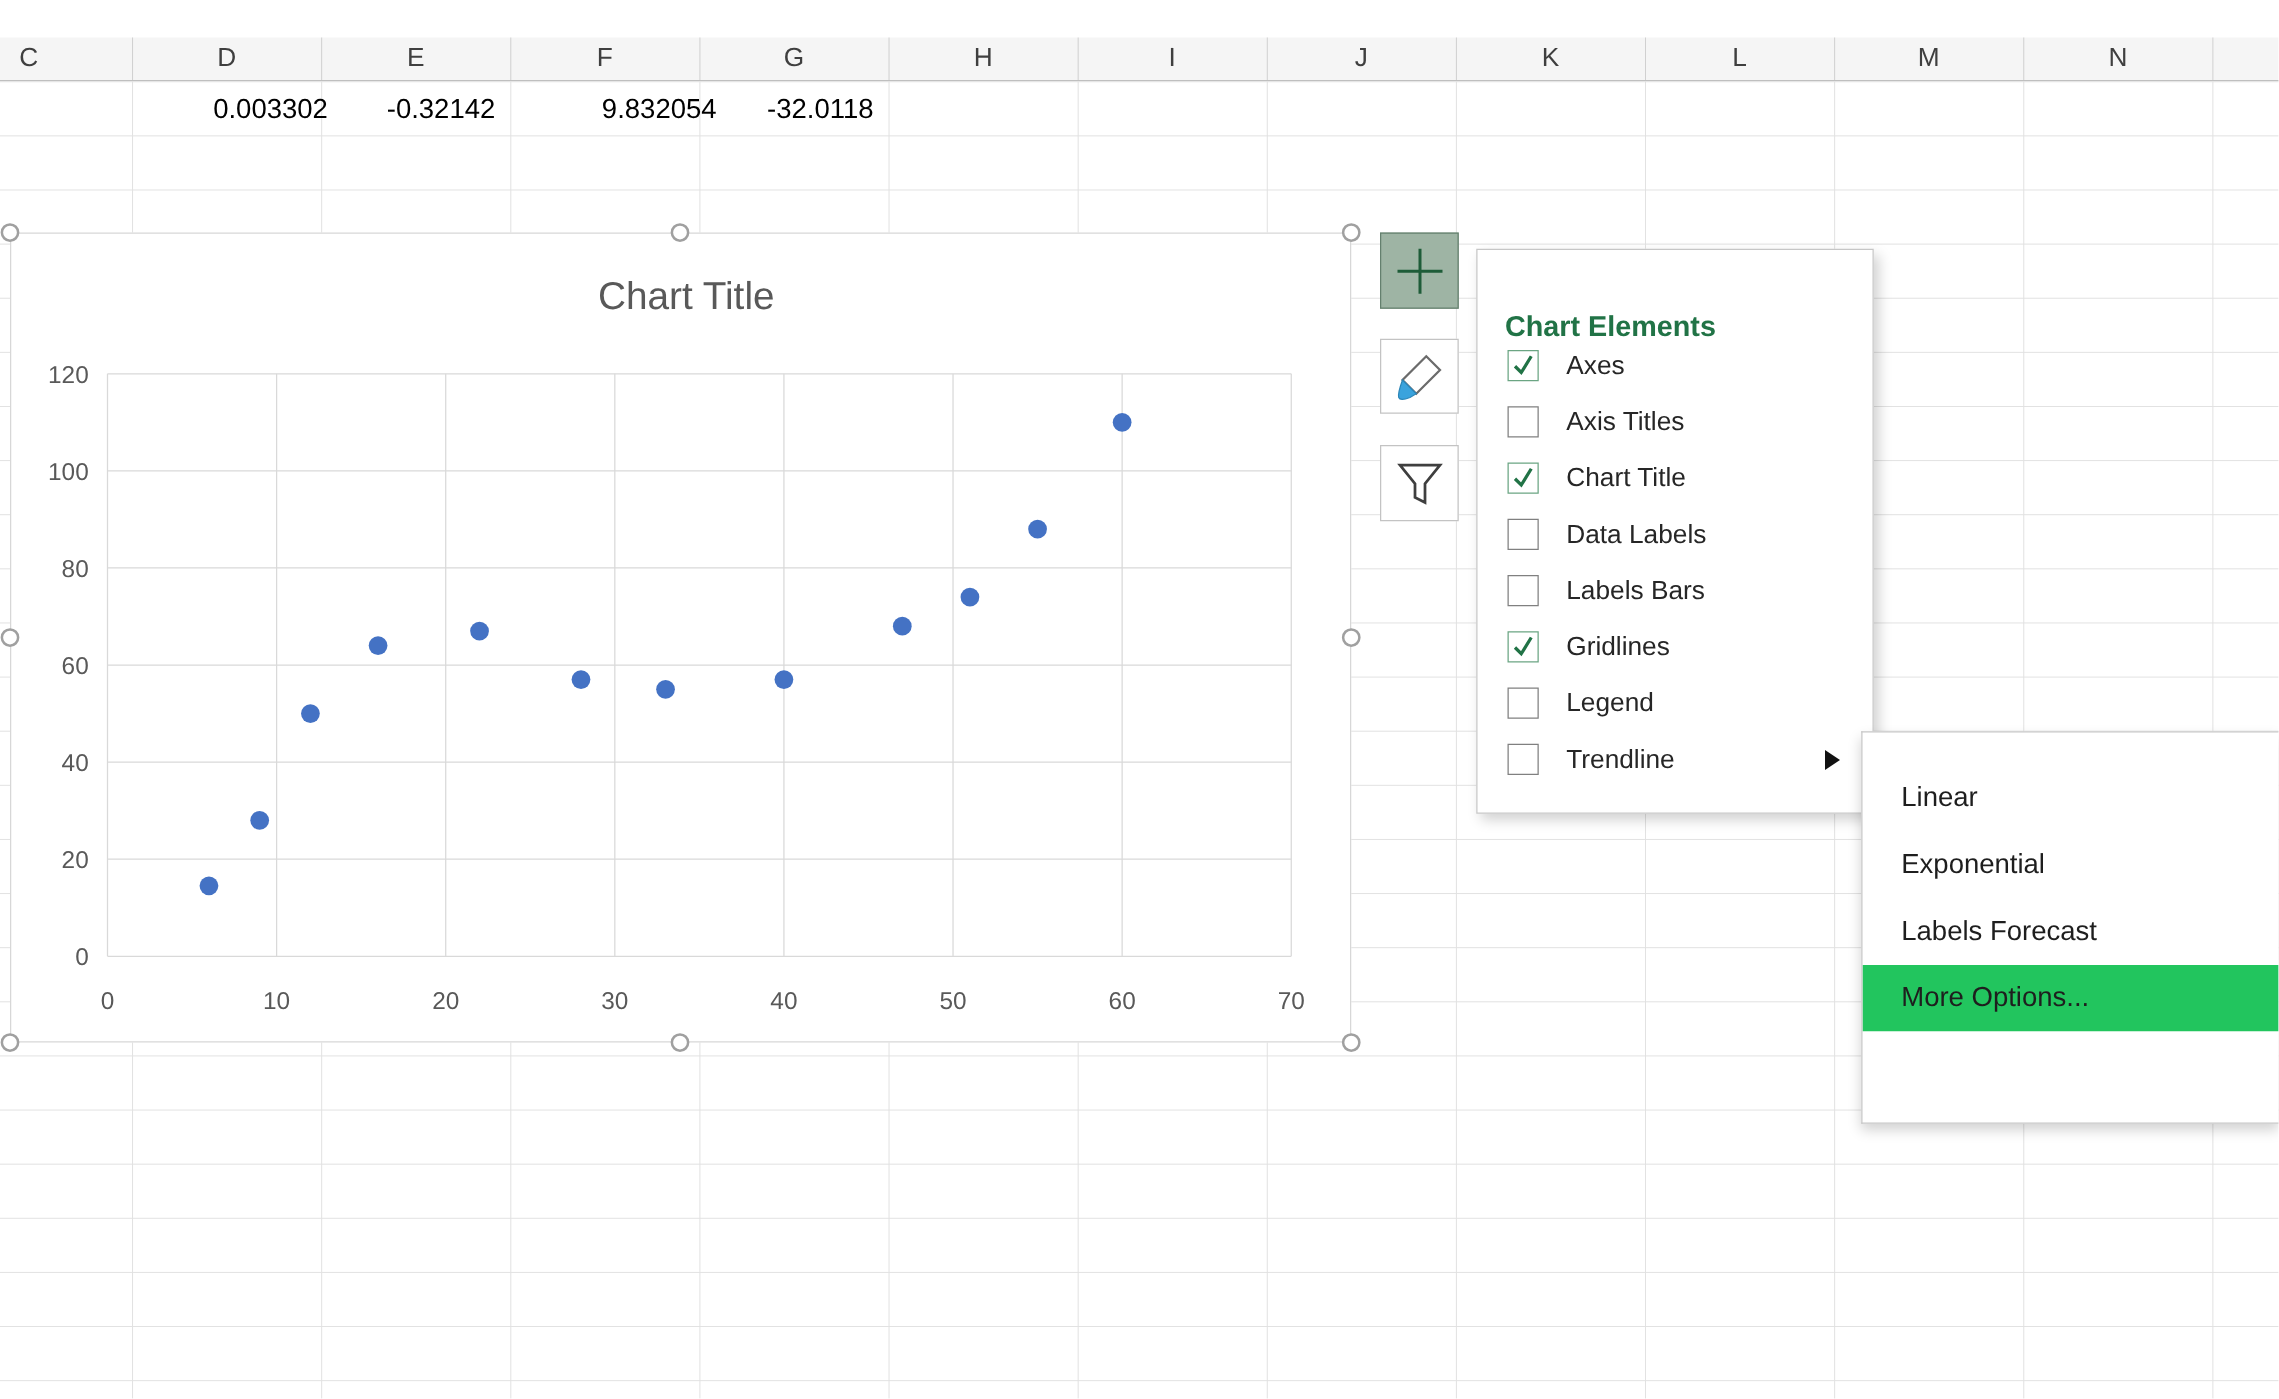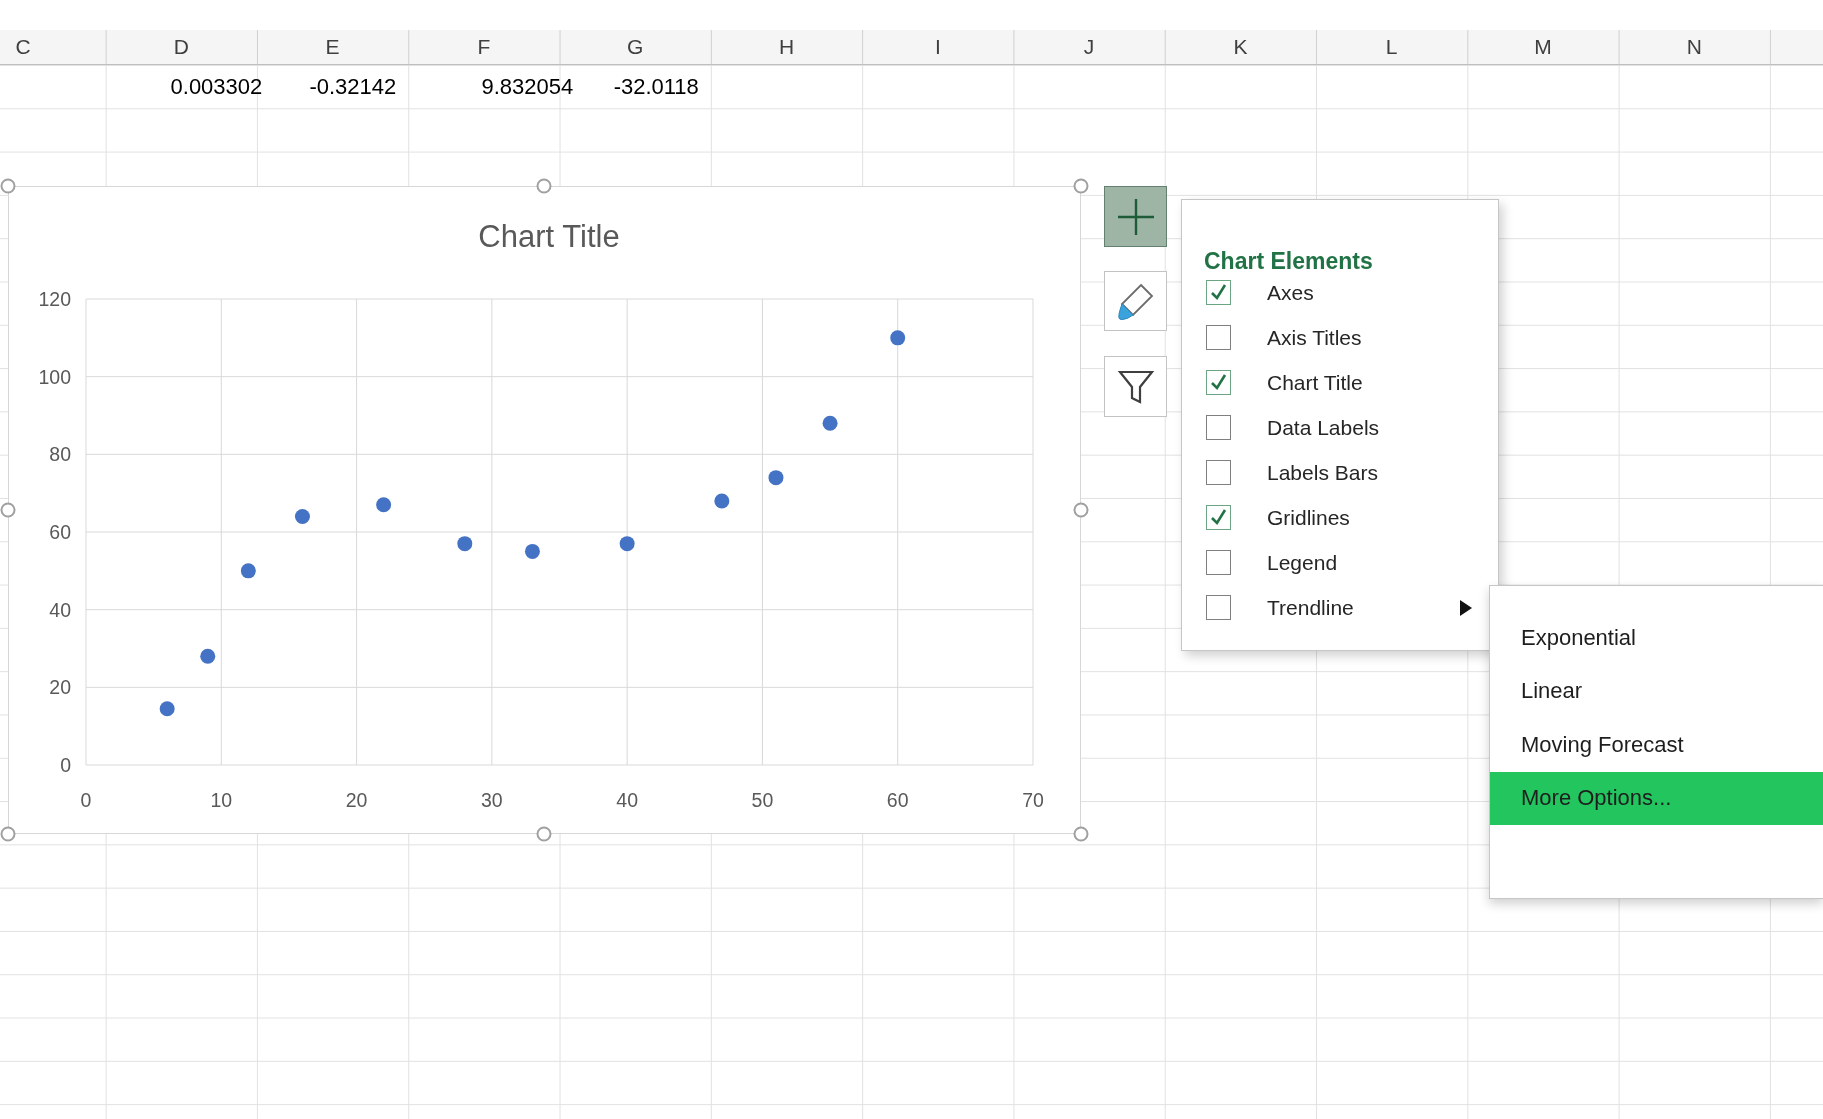--- a/index.html
+++ b/index.html
@@ -35,21 +35,21 @@
 
   
   .panel{position:absolute;left:1181px;top:199px;width:318px;height:452px;background:#fff;
     border:1px solid #c6c6c6;box-shadow:4px 5px 10px rgba(0,0,0,.18);z-index:5;box-sizing:border-box;}
   .panel-title{position:absolute;left:22px;top:24px;font-size:23px;font-weight:bold;color:#217346;margin-top:24px;}
   .panel-items{position:absolute;left:0;top:70px;width:100%;}
   .p-row{height:45px;display:flex;align-items:center;padding-left:24px;position:relative;cursor:pointer;}
   .cb{width:25px;height:25px;border:1.6px solid #808080;background:#fff;box-sizing:border-box;
     flex:0 0 auto;display:flex;align-items:center;justify-content:center;}
   .cb.checked{border-color:#6ba583;}
-  .p-label{margin-left:36px;font-size:21px;color:#262626;white-space:nowrap;}
+  .p-label{margin-left:22px;font-size:21px;color:#262626;white-space:nowrap;}
   .arrow{position:absolute;right:26px;top:50%;transform:translateY(-50%);width:0;height:0;
     border-left:12px solid #111;border-top:8px solid transparent;border-bottom:8px solid transparent;}
 
   
   .submenu{position:absolute;left:1489px;top:585px;width:334px;height:314px;background:#fff;
     border:1px solid #c6c6c6;border-right:none;box-shadow:0 5px 10px rgba(0,0,0,.18);
     z-index:6;box-sizing:border-box;padding-top:25px;overflow:hidden;}
   .s-row{height:53.5px;display:flex;align-items:center;padding-left:31px;font-size:22px;
     color:#1e1e1e;white-space:nowrap;cursor:pointer;}
   .s-row.hl{background:#22c55e;}
@@ -205,20 +205,20 @@
         <div class="p-row">
           <span class="cb"></span>
           <span class="p-label">Trendline</span>
           <span class="arrow"></span>
         </div>
       </div>
   </div>
 
   <div class="submenu">
     <div id="submenu-items">
+        <div class="s-row">Linear</div>
         <div class="s-row">Exponential</div>
-        <div class="s-row">Linear</div>
-        <div class="s-row">Moving Forecast</div>
+        <div class="s-row">Labels Forecast</div>
         <div class="s-row hl">More Options...</div>
       </div>
   </div>
 
 </div>
 
 </body></html>

